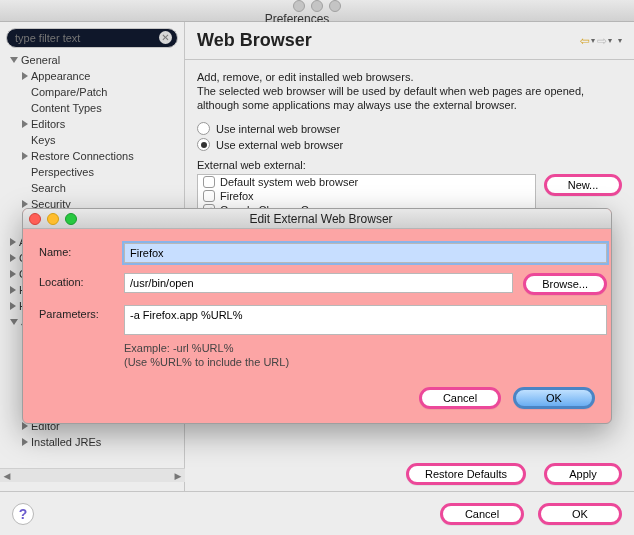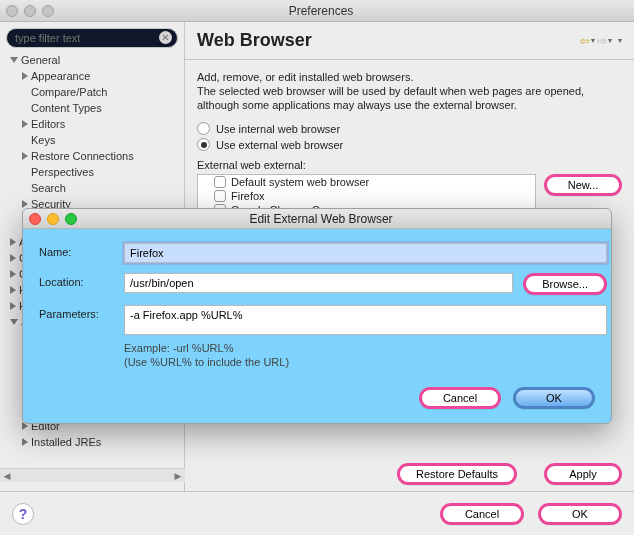--- a/index.html
+++ b/index.html
@@ -13,20 +13,21 @@
     overflow: hidden;
     position: relative;
   }
   .window-titlebar {
     height: 22px;
     background: linear-gradient(#e8e8e8, #d1d1d1);
     border-bottom: 1px solid #b5b5b5;
     display: flex;
     align-items: center;
     padding: 0 6px;
+    flex-direction: column;
   }
   .traffic { display: flex; gap: 6px; align-items: center; }
   .tl {
     width: 12px; height: 12px; border-radius: 50%;
     background: #c4c4c4; border: 1px solid #a1a1a1;
   }
   .win-title { flex: 1; text-align: center; font-size: 12px; color: #333; margin-left: -40px;}
   .main { display: flex; height: calc(100% - 22px - 44px); }
   .sidebar {
     width: 185px;
@@ -99,21 +100,21 @@
   .radio.selected::after {
     content: ''; width: 6px; height: 6px; border-radius: 50%; background: #333;
   }
   .list-label { margin: 8px 0 3px 0; }
   .browser-list {
     border: 1px solid #bcbcbc;
     background: #fff;
     height: 56px;
     overflow: hidden;
   }
-  .br-row { display: flex; align-items: center; gap: 5px; padding: 1px 16px; }
+  .br-row { display: flex; align-items: center; gap: 5px; padding: 1px 5px; }
   .check {
     width: 12px; height: 12px; border: 1px solid #9a9a9a;
     border-radius: 3px; background: #fff;
     display: inline-flex; align-items: center; justify-content: center;
     font-size: 10px; color: #333;
   }
   .list-side { display: flex; gap: 8px; }
   .list-wrap { flex: 1; }
   .btn-col { display: flex; flex-direction: column; gap: 6px; padding-top: 0px;}
   .aqua-btn {
@@ -128,21 +129,21 @@
     box-shadow: 0 1px 0 rgba(0,0,0,0.05);
   }
   .aqua-btn.default {
     background: linear-gradient(#bfe0ff, #6aaef2);
     border-color: #4a84c4;
     color: #000;
   }
   .restore-row {
     position: absolute;
     bottom: 6px; right: 12px;
-    display: flex; gap: 27px; align-items: center;
+    display: flex; gap: 18px; align-items: center;
   }
   .debug-block {
     position: absolute;
     left: 6px; top: 402px;
     font-size: 11px; line-height: 16px;
   }
   .debug-block li { list-style:none; display:flex; align-items:center; padding-left:16px;}
   .footer {
     height: 44px;
     border-top: 1px solid #c5c5c5;
@@ -158,21 +159,21 @@
     cursor: pointer;
   }
   .footer .spacer-flex { flex: 1; }
   .footer .aqua-btn { min-width: 84px; }
 
   
   .modal {
     position: absolute;
     left: 22px; top: 208px;
     width: 590px;
-    background: #7dd3fc;
+    background: #fca5a5;
     border: 1px solid #9f9f9f;
     border-radius: 6px;
     box-shadow: 0 10px 30px rgba(0,0,0,0.35);
     overflow: hidden;
   }
   .modal .m-titlebar {
     height: 20px;
     background: linear-gradient(#e8e8e8, #cfcfcf);
     border-bottom: 1px solid #b5b5b5;
     display: flex; align-items: center; padding: 0 6px;

